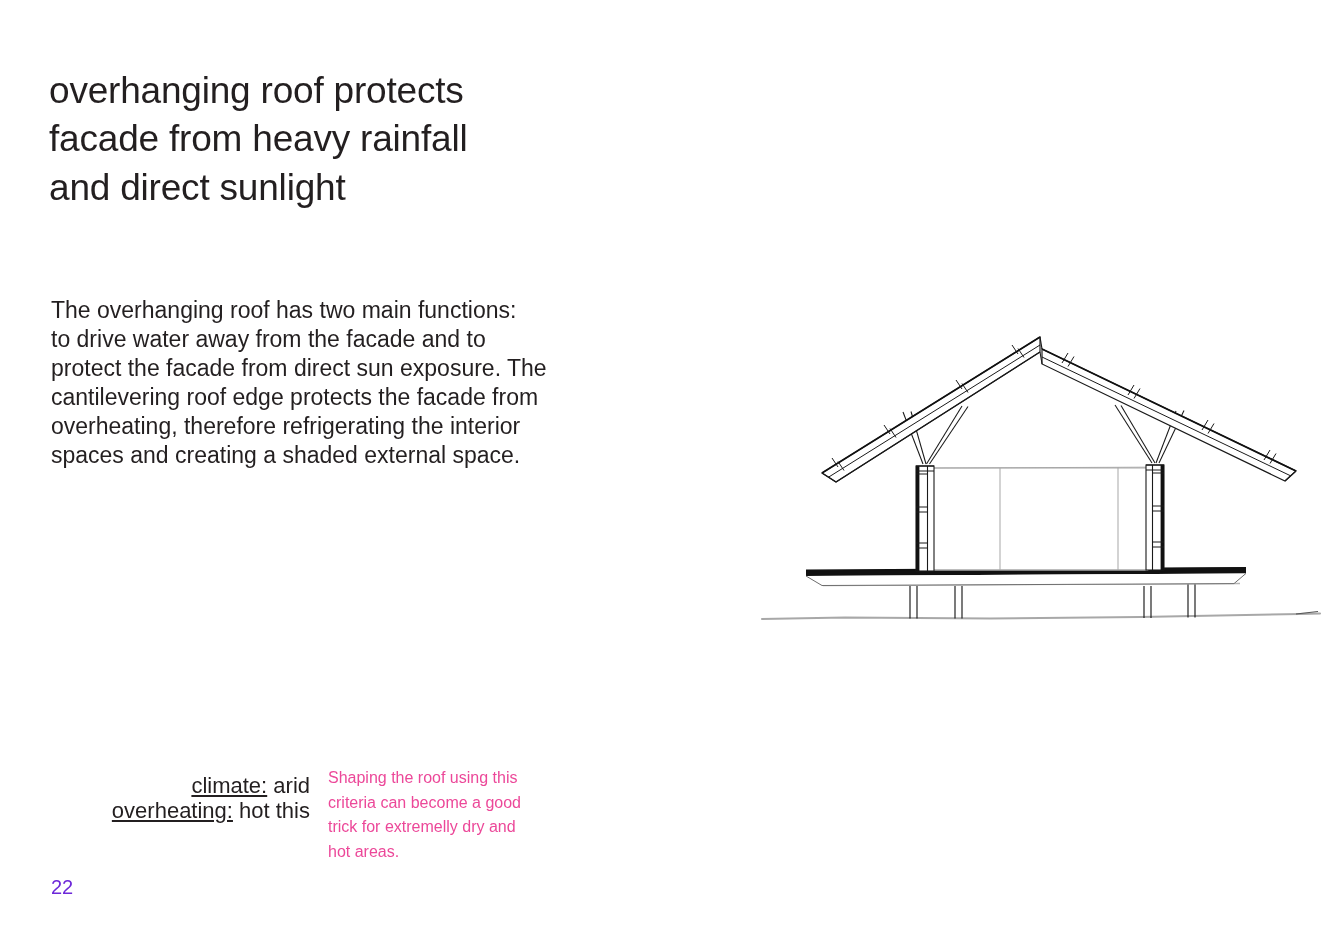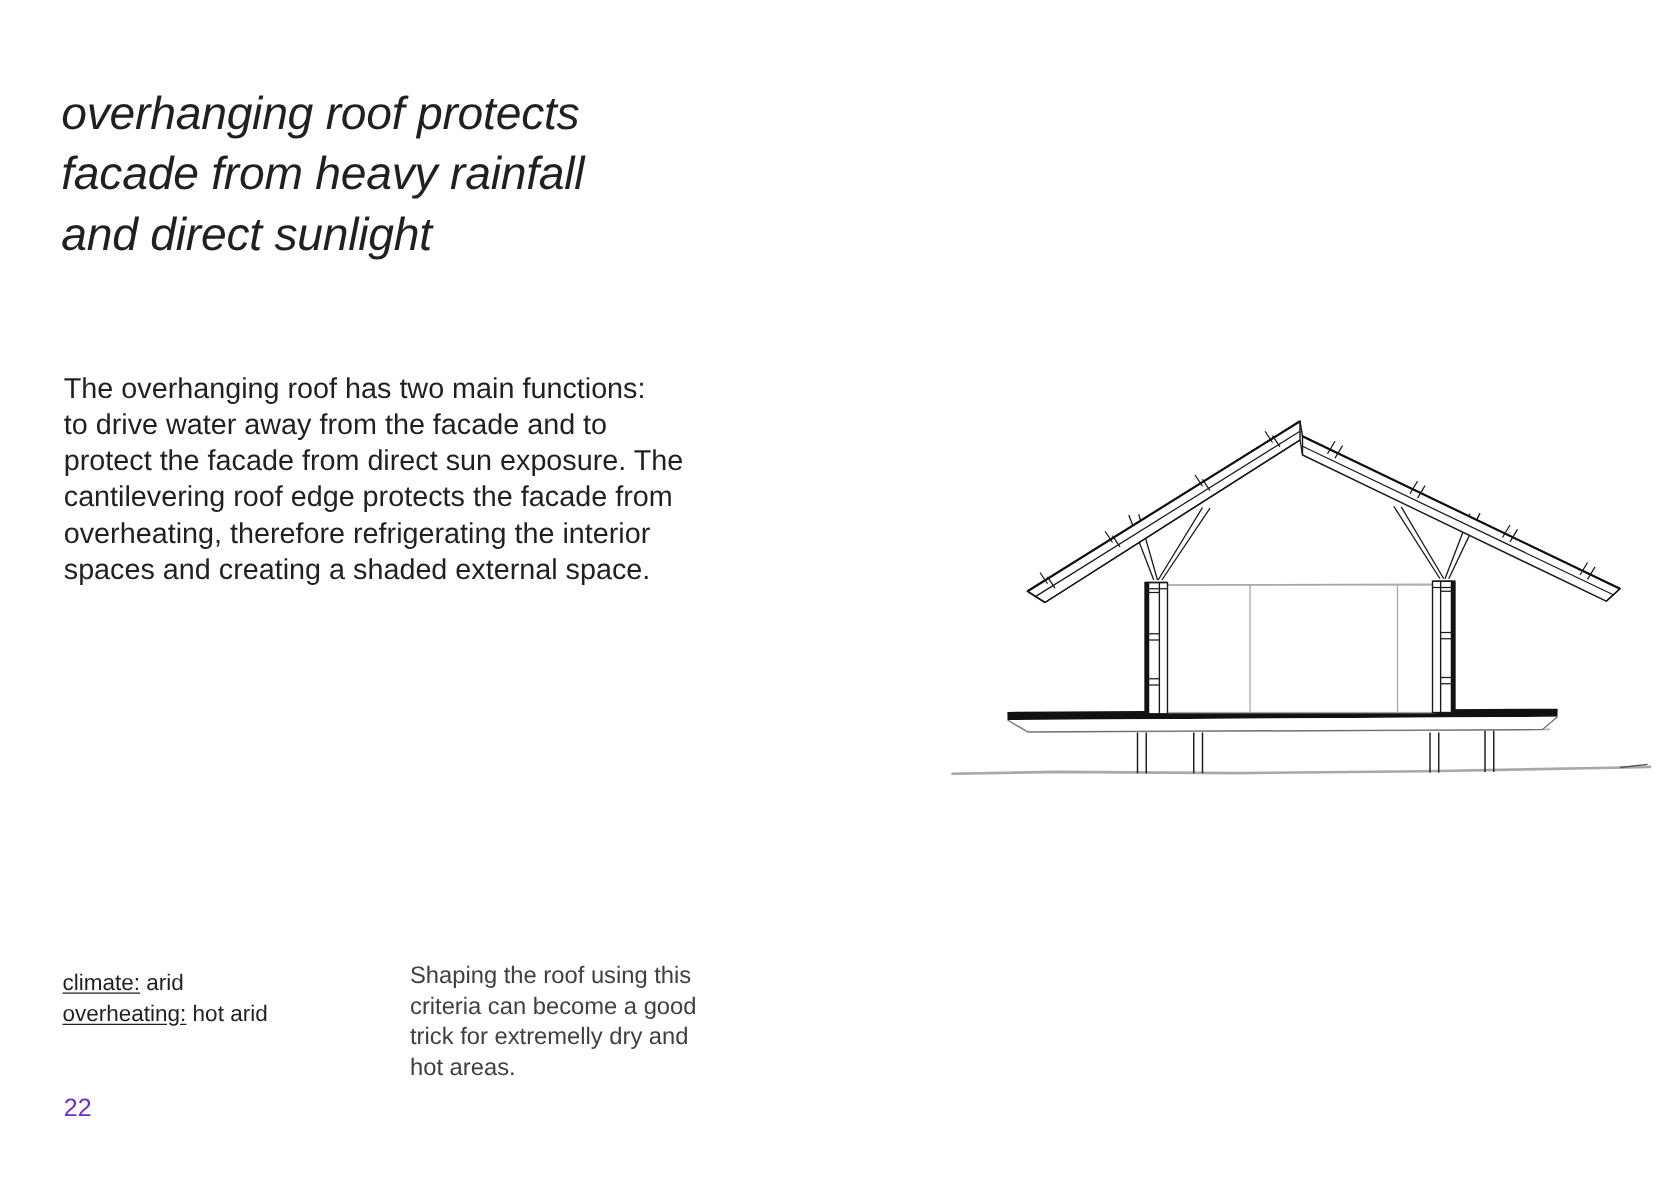--- a/index.html
+++ b/index.html
@@ -28,65 +28,65 @@
     position: absolute;
     left: 49px;
     top: 42px;
     width: 600px;
     font-size: 37px;
     line-height: 48.5px;
     font-weight: 400;
     letter-spacing: -0.2px;
     color: #231f20;
     white-space: pre-line;
-    font-style: italic;
   }
 
   
   #body-paragraph {
     position: absolute;
     left: 51px;
     top: 273px;
     width: 570px;
     font-size: 23px;
     line-height: 29px;
     color: #231f20;
     white-space: pre-line;
   }
 
   
   #climate-block {
     position: absolute;
     left: 50px;
     top: 774px;
     width: 260px;
-    font-size: 18px;
+    font-size: 22px;
     line-height: 24.6px;
     color: #231f20;
+    text-align: right;
   }
   #climate-block .meta-row {
     white-space: nowrap;
   }
   #climate-block .meta-label {
     text-decoration: underline;
     text-underline-offset: 2px;
   }
   #climate-block .meta-value {
     text-decoration: none;
   }
 
   
   #side-caption {
     position: absolute;
     left: 328px;
     top: 750px;
     width: 260px;
-    font-size: 19px;
+    font-size: 16px;
     line-height: 24.6px;
-    color: #404040;
+    color: #ec4899;
     white-space: pre-line;
   }
 
   
   #page-number {
     position: absolute;
     left: 51px;
     top: 876px;
     font-size: 20px;
     color: #6d28d9;
@@ -120,21 +120,21 @@
 protect the facade from direct sun exposure. The
 cantilevering roof edge protects the facade from
 overheating, therefore refrigerating the interior
 spaces and creating a shaded external space.</p>
 
   <div id="climate-block">
     <div class="meta-row">
       <span class="meta-label">climate:</span><span class="meta-value"> arid</span>
     </div>
     <div class="meta-row">
-      <span class="meta-label">overheating:</span><span class="meta-value"> hot arid</span>
+      <span class="meta-label">overheating:</span><span class="meta-value"> hot this</span>
     </div>
   </div>
 
   <p id="side-caption">Shaping the roof using this
 criteria can become a good
 trick for extremelly dry and
 hot areas.</p>
 
   <div id="page-number">22</div>
 

